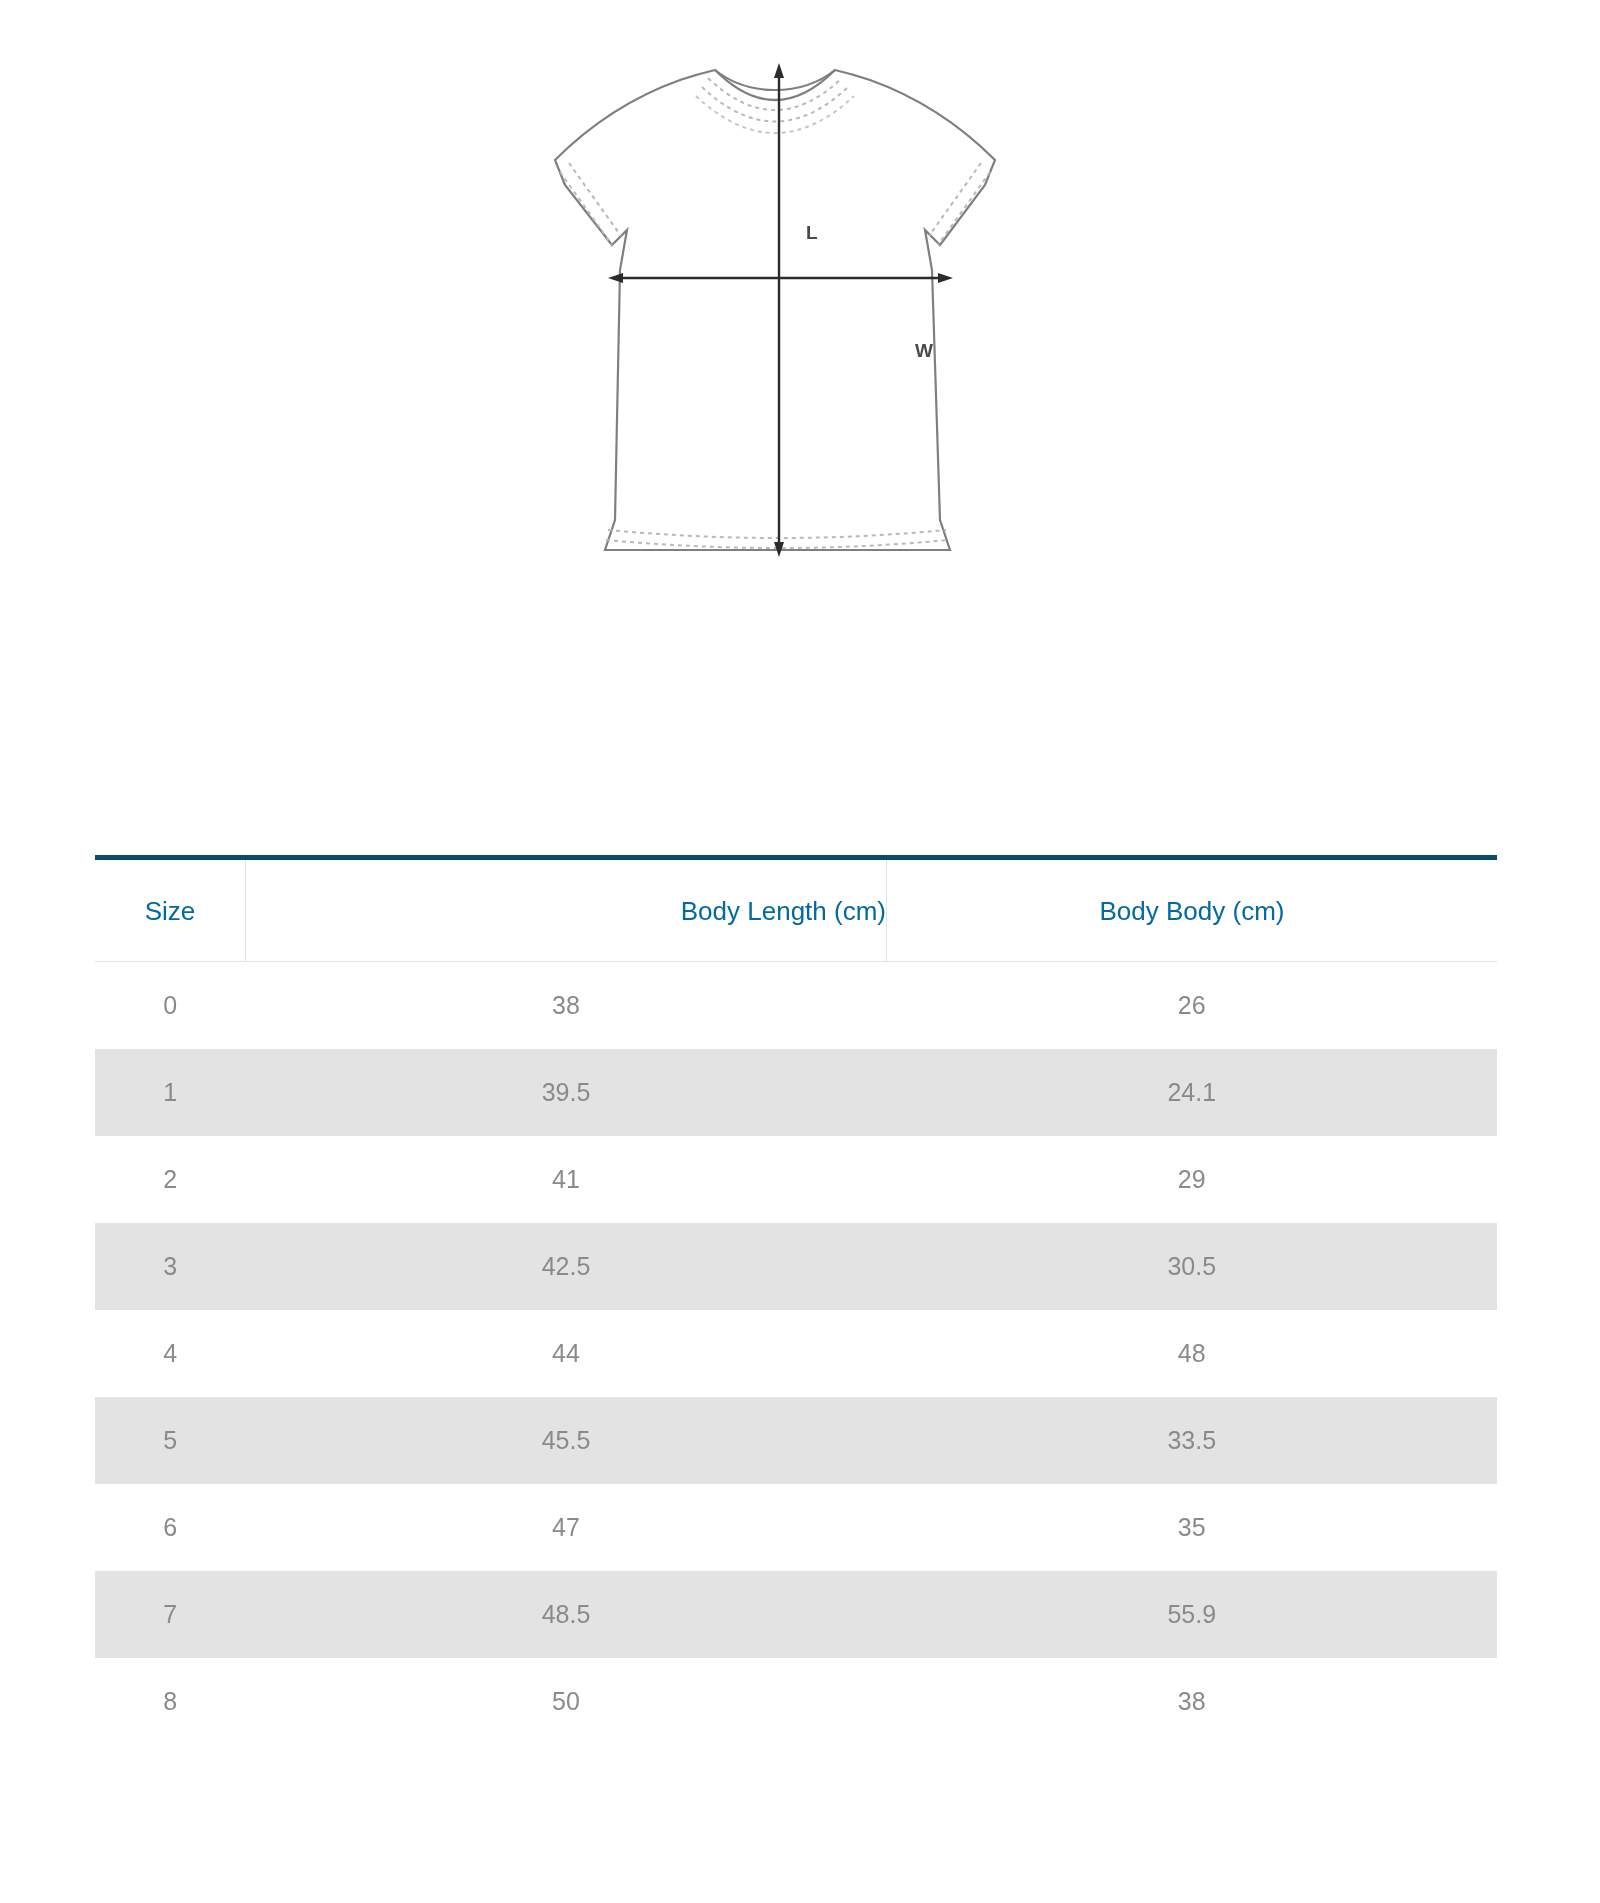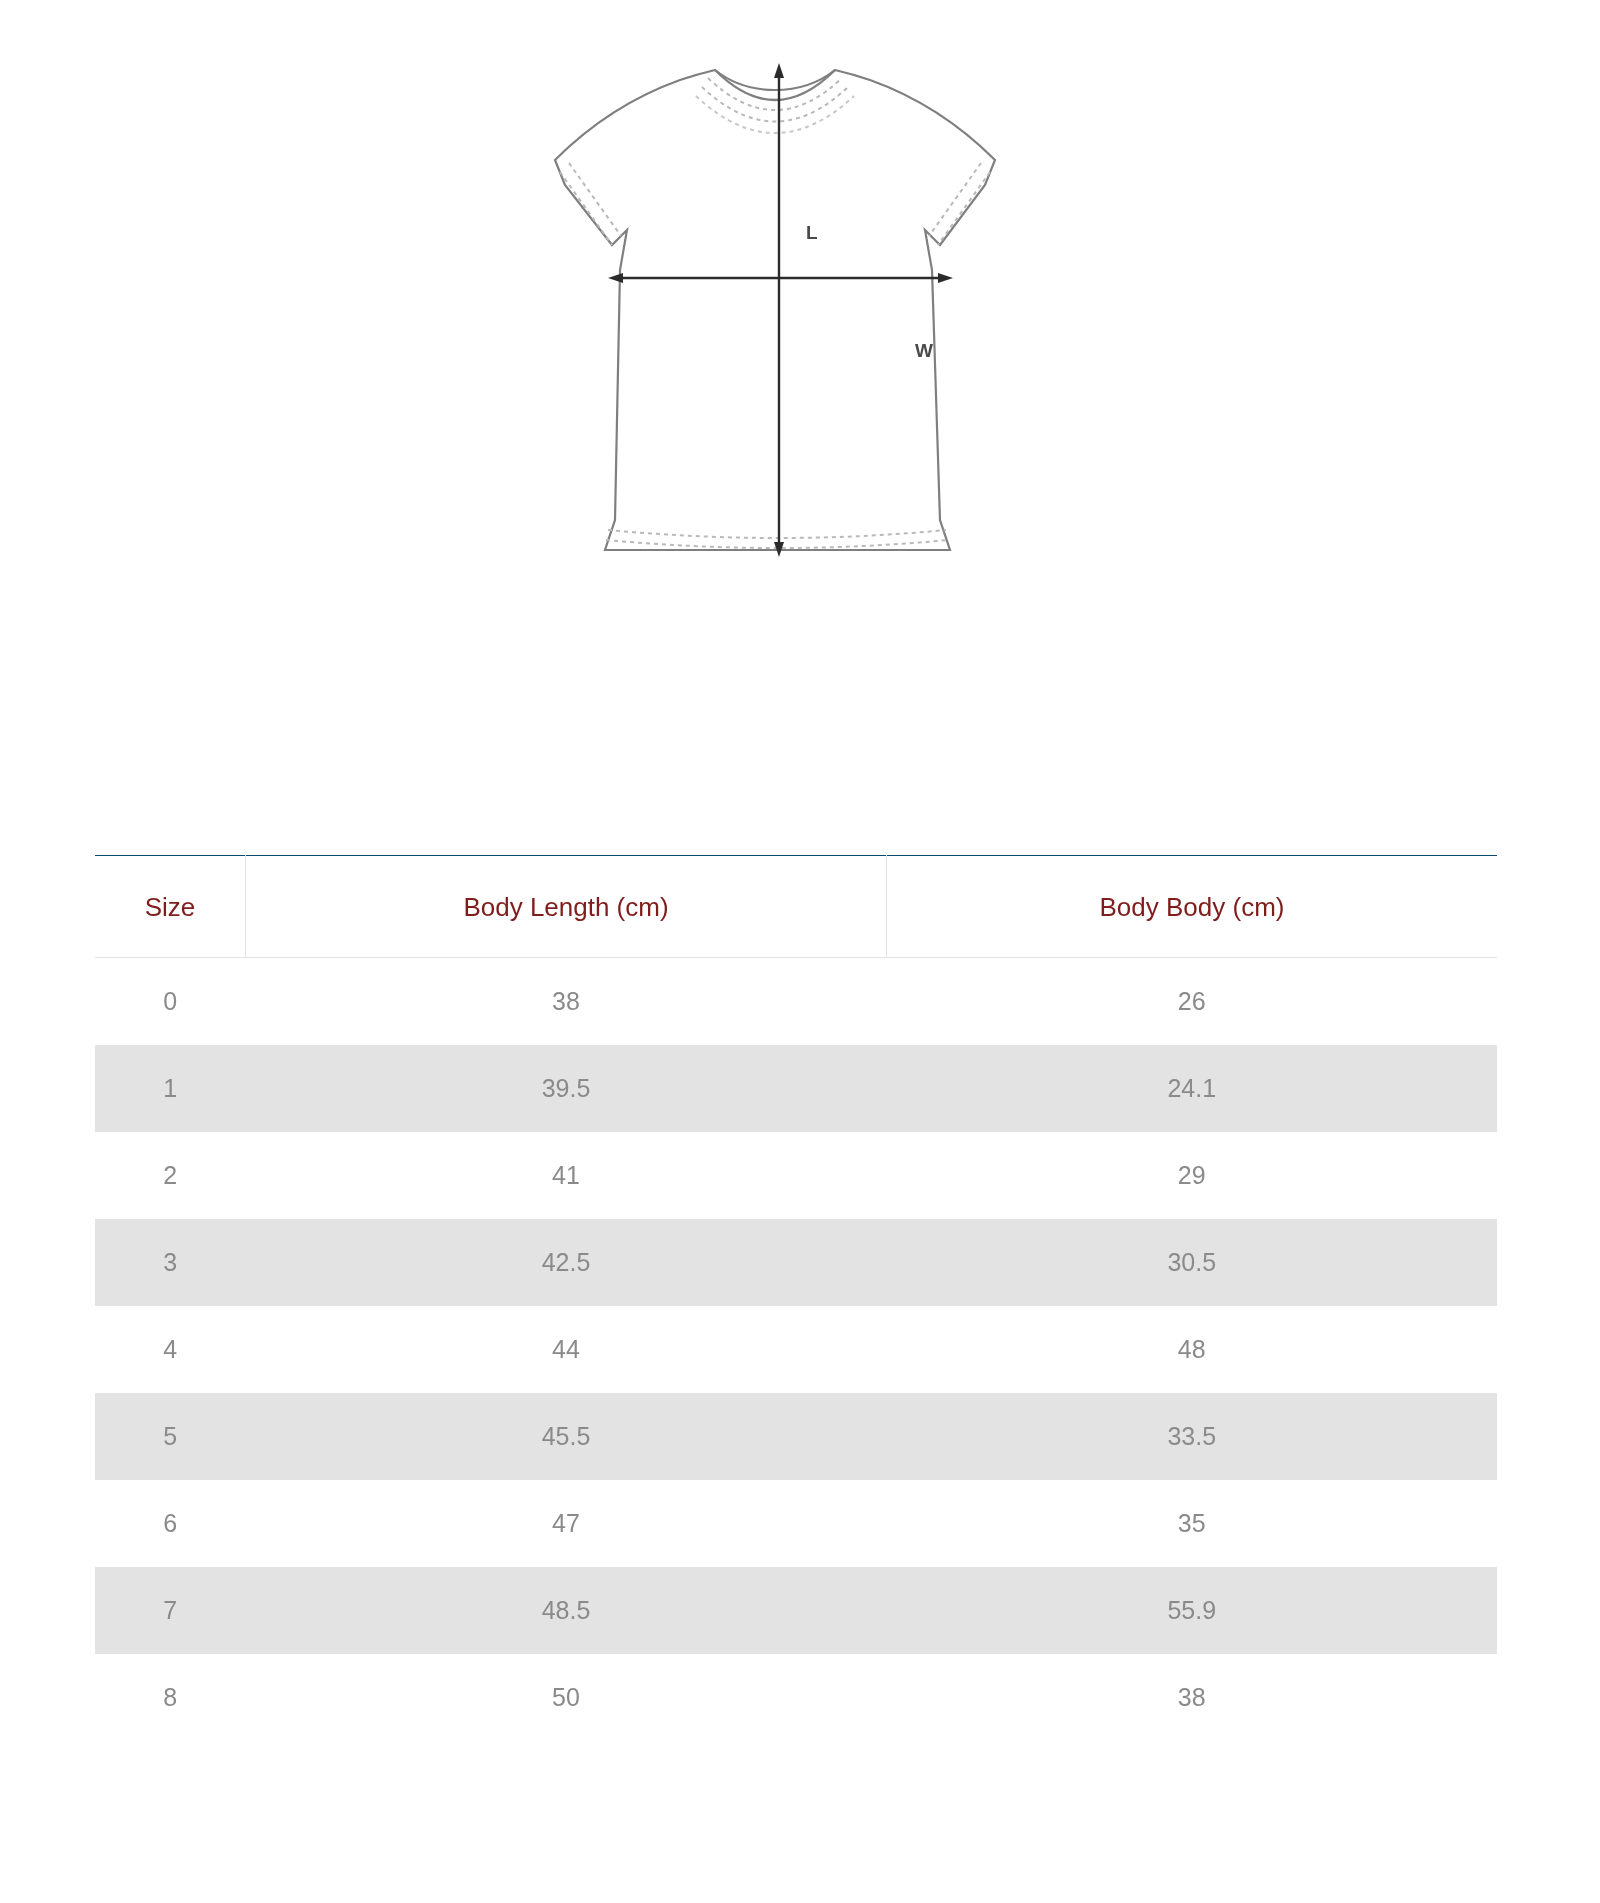--- a/index.html
+++ b/index.html
@@ -59,34 +59,35 @@
     width: 1400px;
   }
   table.size-table {
     border-collapse: collapse;
     width: 1400px;
     table-layout: fixed;
   }
   table.size-table thead th {
     font-weight: normal;
     font-size: 26px;
-    color: #7f1d1d;
+    color: #0369a1;
     padding: 36px 0 34px 0;
-    border-top: 1px solid #0c4a6e;
+    border-top: 5px solid #0c4a6e;
     border-bottom: 1px solid #e2e2e2;
     text-align: center;
     background: #ffffff;
   }
   table.size-table thead th.col-size {
     width: 150px;
     border-right: 1px solid #e2e2e2;
   }
   table.size-table thead th.col-len {
     width: 640px;
     border-right: 1px solid #e2e2e2;
+    text-align: right;
   }
   table.size-table thead th.col-wid {
     width: 610px;
   }
   table.size-table tbody td {
     font-size: 25px;
     color: #8a8a8a;
     text-align: center;
     padding: 29px 0 29px 0;
     border: none;

